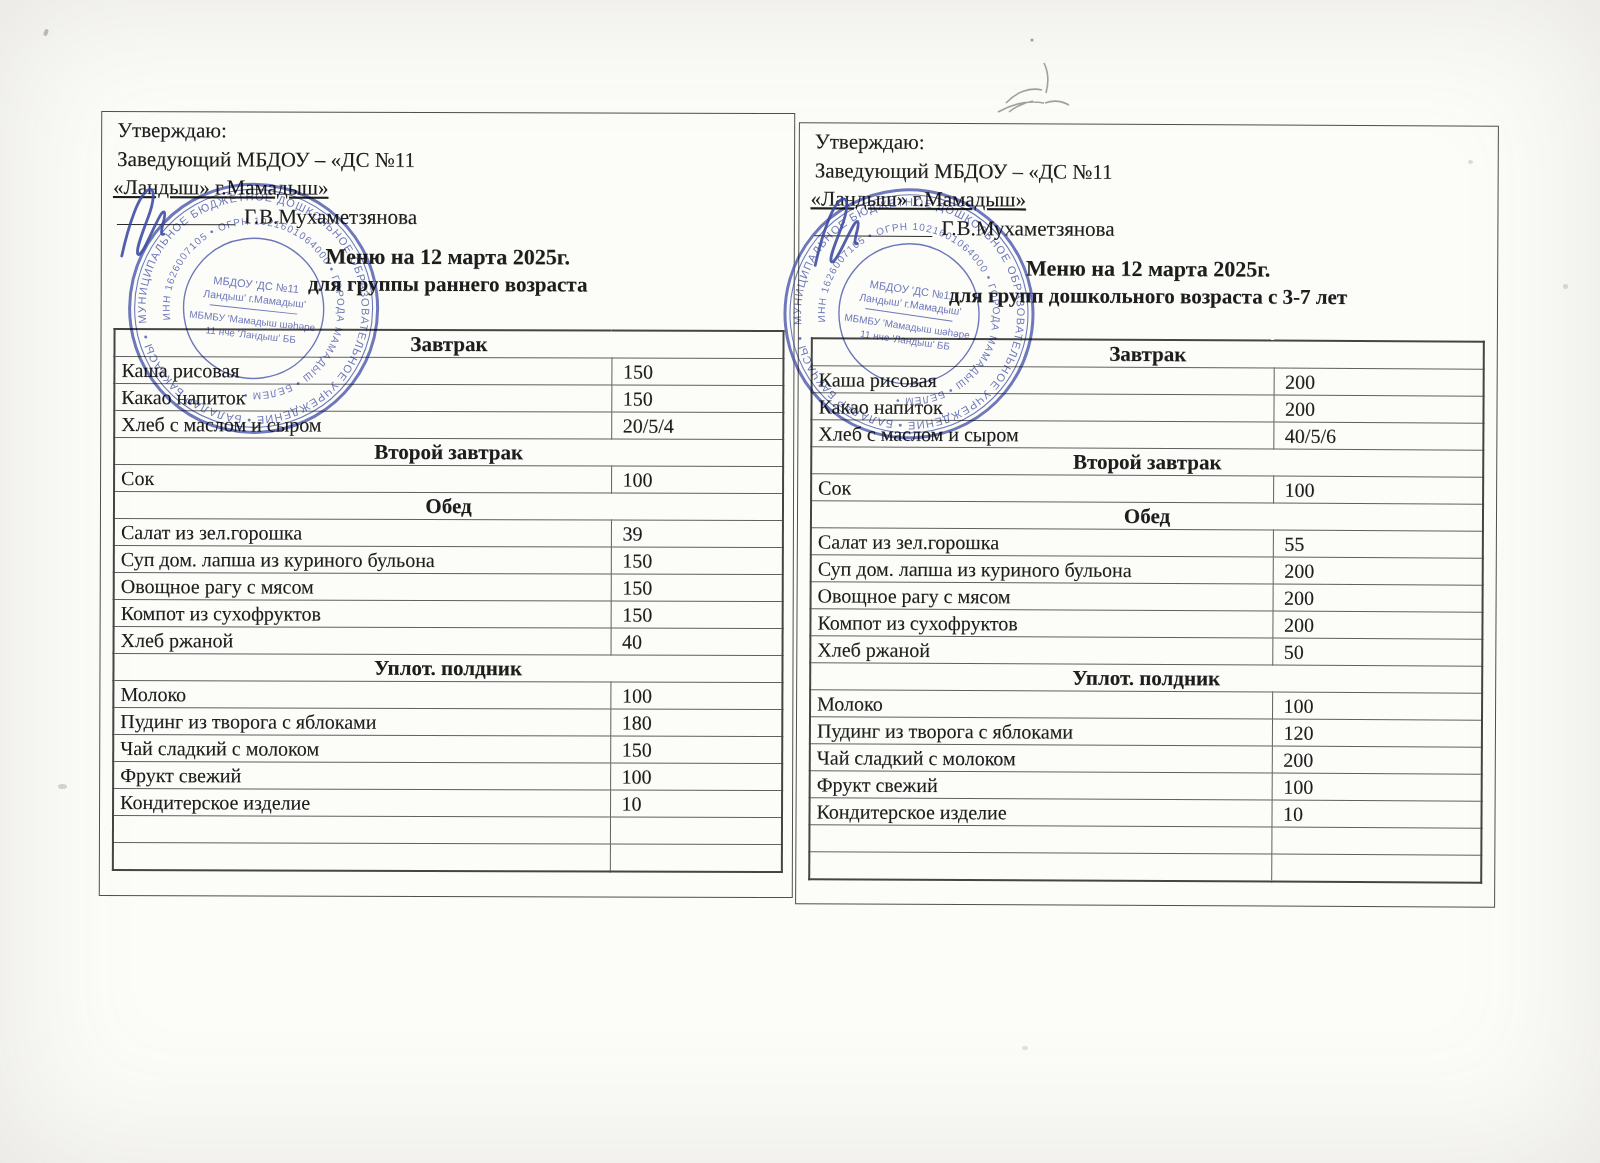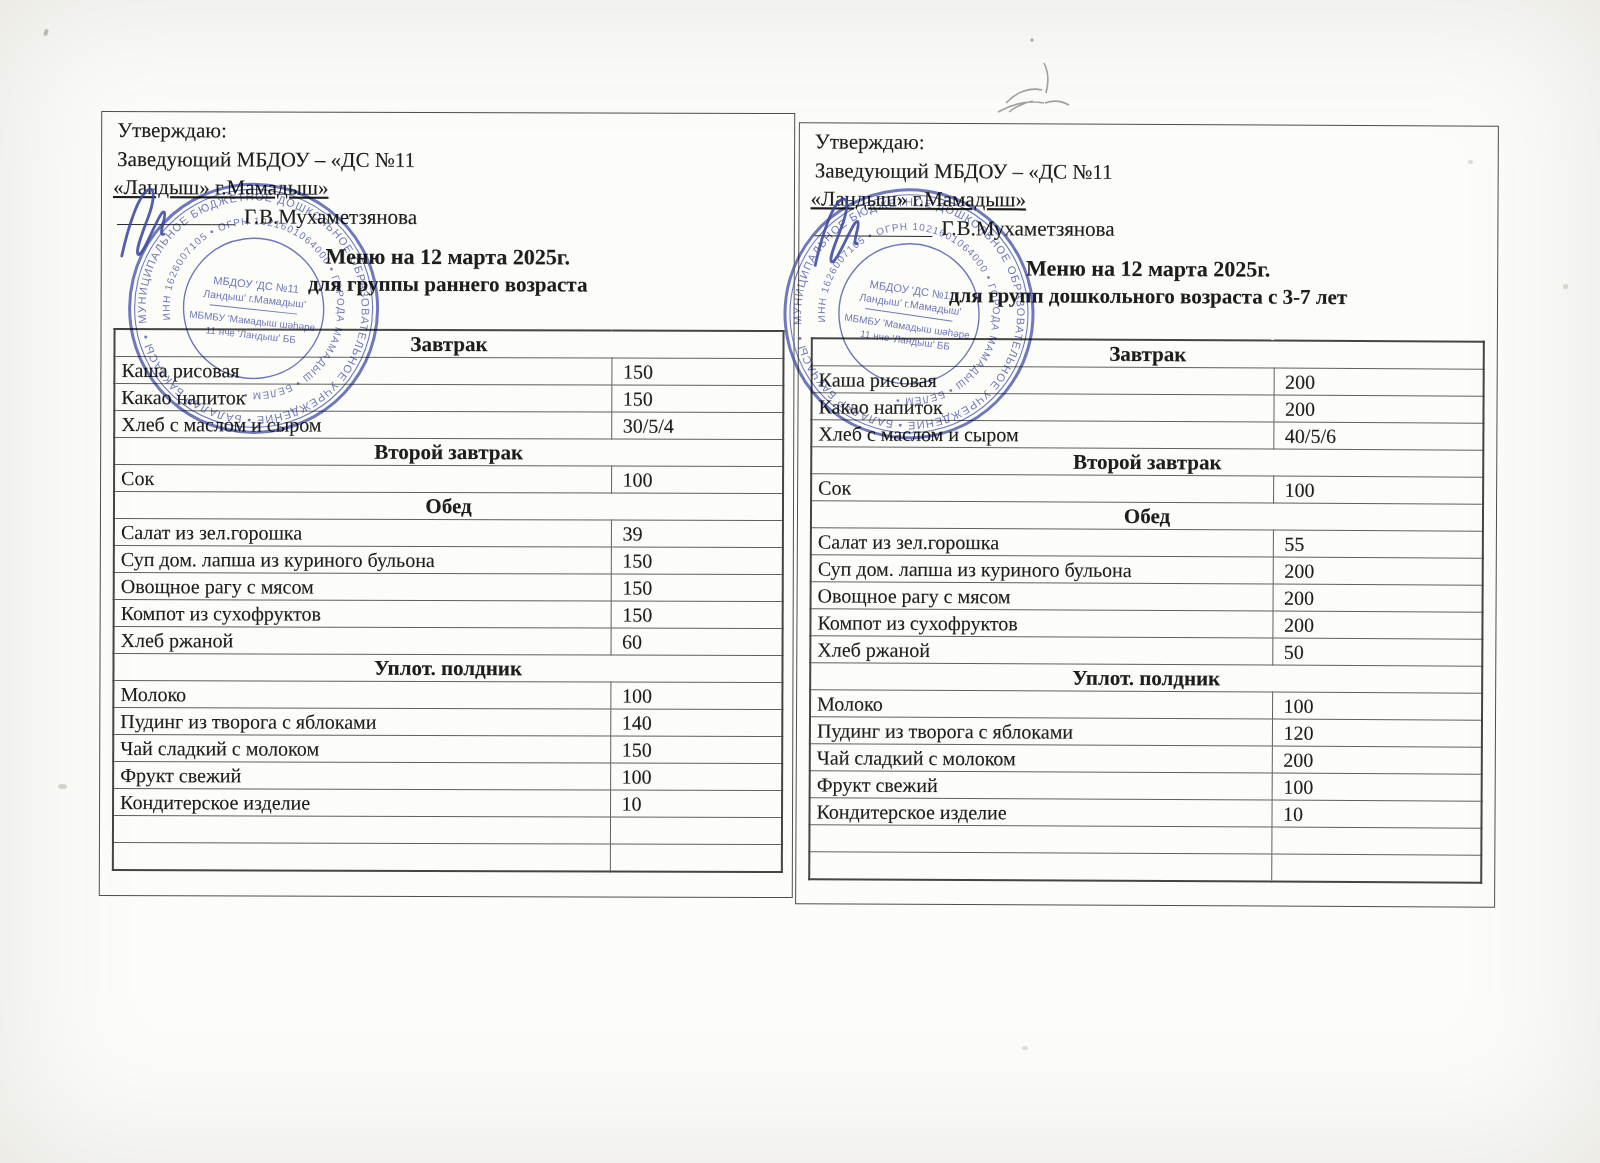--- a/index.html
+++ b/index.html
@@ -120,21 +120,21 @@
           <tr>
             <td class="dish">Каша рисовая</td>
             <td class="qty">150</td>
           </tr>
           <tr>
             <td class="dish">Какао напиток</td>
             <td class="qty">150</td>
           </tr>
           <tr>
             <td class="dish">Хлеб с маслом и сыром</td>
-            <td class="qty">30/5/4</td>
+            <td class="qty">20/5/4</td>
           </tr>
           <tr class="section-row">
             <td class="section-cell" colspan="2">Второй завтрак</td>
           </tr>
           <tr>
             <td class="dish">Сок</td>
             <td class="qty">100</td>
           </tr>
           <tr class="section-row">
             <td class="section-cell" colspan="2">Обед</td>
@@ -150,32 +150,32 @@
           <tr>
             <td class="dish">Овощное рагу с мясом</td>
             <td class="qty">150</td>
           </tr>
           <tr>
             <td class="dish">Компот из сухофруктов</td>
             <td class="qty">150</td>
           </tr>
           <tr>
             <td class="dish">Хлеб ржаной</td>
-            <td class="qty">60</td>
+            <td class="qty">40</td>
           </tr>
           <tr class="section-row">
             <td class="section-cell" colspan="2">Уплот. полдник</td>
           </tr>
           <tr>
             <td class="dish">Молоко</td>
             <td class="qty">100</td>
           </tr>
           <tr>
             <td class="dish">Пудинг из творога с яблоками</td>
-            <td class="qty">140</td>
+            <td class="qty">180</td>
           </tr>
           <tr>
             <td class="dish">Чай сладкий с молоком</td>
             <td class="qty">150</td>
           </tr>
           <tr>
             <td class="dish">Фрукт свежий</td>
             <td class="qty">100</td>
           </tr>
           <tr>

